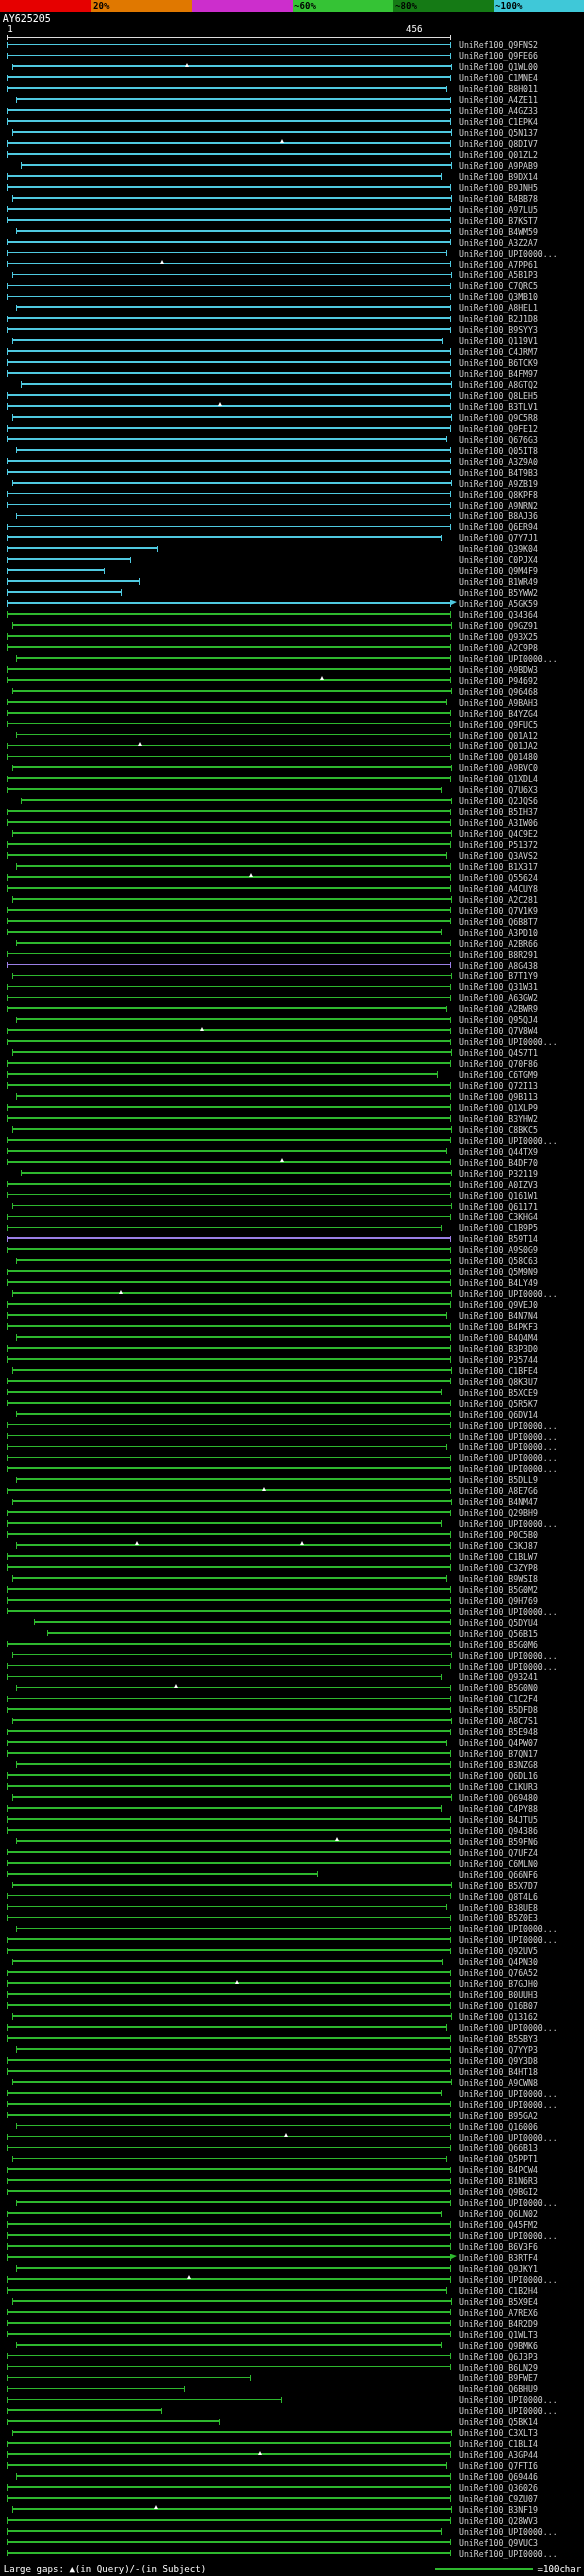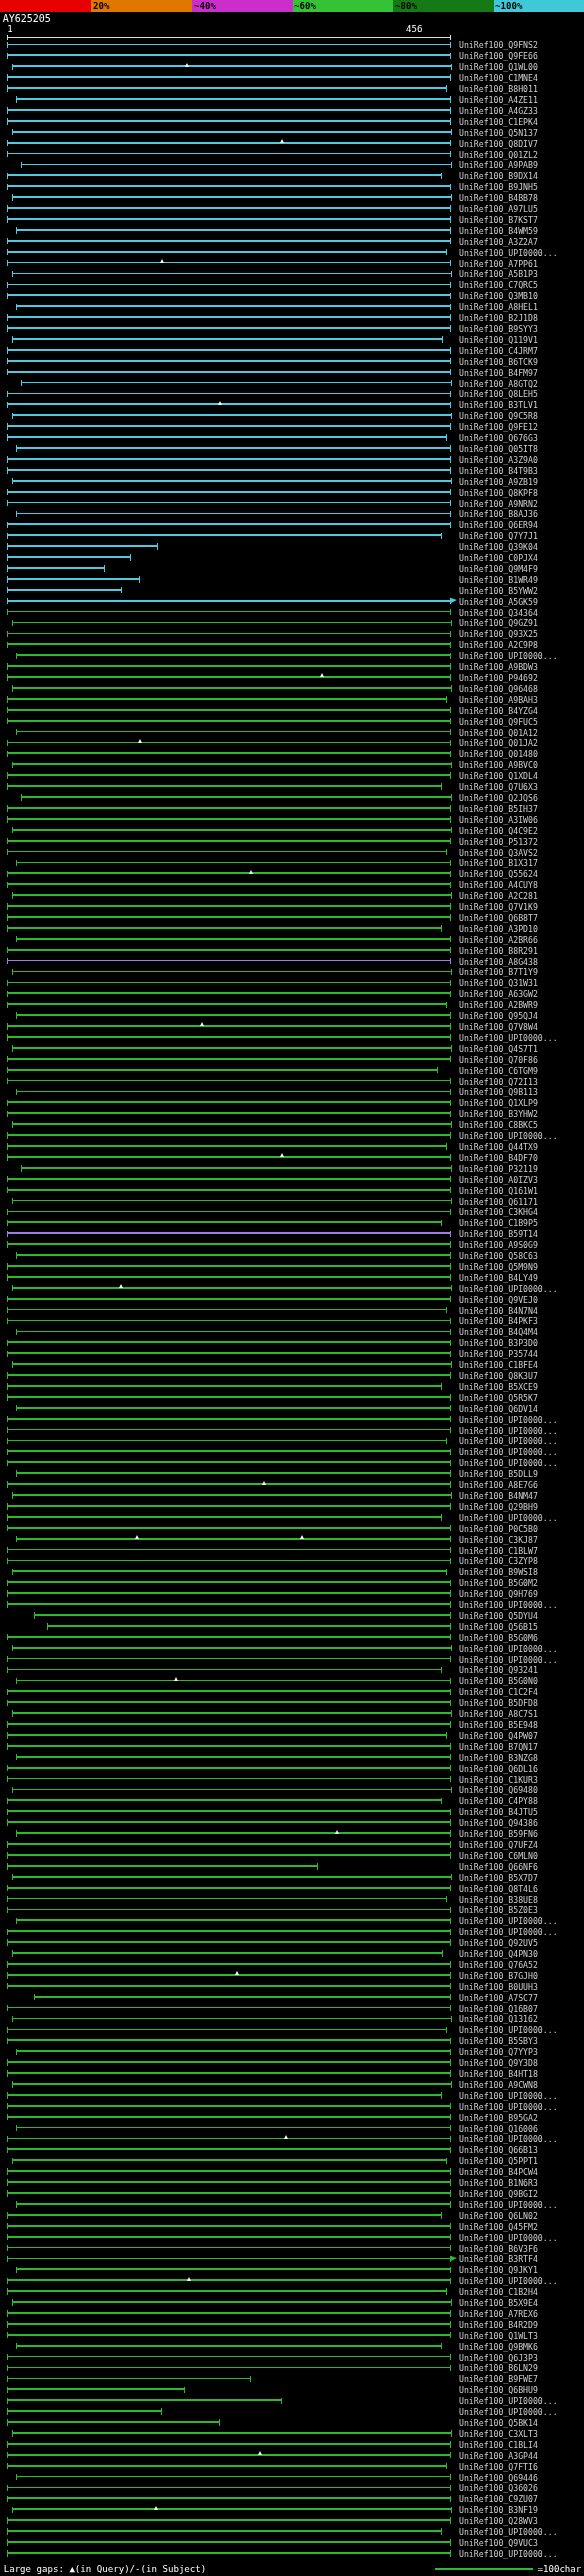--- a/index.html
+++ b/index.html
@@ -42,21 +42,21 @@
 <div class="app">
 
   <div class="scalebar" id="scalebar">
       <div class="seg" style="width: 91px; background: rgb(230, 0, 0);"></div>
       <div class="seg" style="width: 101px; background: rgb(224, 120, 0);"></div>
       <div class="seg" style="width: 101px; background: rgb(204, 46, 204);"></div>
       <div class="seg" style="width: 101px; background: rgb(53, 195, 53);"></div>
       <div class="seg" style="width: 101px; background: rgb(21, 122, 21);"></div>
       <div class="seg" style="width: 91px; background: rgb(63, 200, 216);"></div>
       <span class="slab" style="left: 93px;">20%</span>
-      <span class="slab" style="left: 194px;">~40%</span>
+      <span class="slab" style="left: 206px; margin-top: 32px;">~40%</span>
       <span class="slab" style="left: 294px;">~60%</span>
       <span class="slab" style="left: 395px;">~80%</span>
       <span class="slab" style="left: 495px;">~100%</span>
     </div>
 
   <div class="qhdr">
     <div class="qid">AY625205</div>
     <span class="rstart">1</span>
     <span class="rend">456</span>
     <div class="rline"></div>
@@ -1504,28 +1504,20 @@
         </div>
         <span class="lab">UniRef100_B7GJH0</span>
       </div>
       <div class="row">
         <div class="bar" style="--c: #2eb82e; left: 7.3px; width: 444px;">
           <i class="ln"></i>
           <i class="tk tkl"></i>
           <i class="tk tkr"></i>
         </div>
         <span class="lab">UniRef100_B0UUH3</span>
-      </div>
-      <div class="row">
-        <div class="bar" style="--c: #2eb82e; left: 34px; width: 417px;">
-          <i class="ln"></i>
-          <i class="tk tkl"></i>
-          <i class="tk tkr"></i>
-        </div>
-        <span class="lab">UniRef100_A7SC77</span>
       </div>
       <div class="row">
         <div class="bar" style="--c: #2eb82e; left: 7.3px; width: 444px;">
           <i class="ln"></i>
           <i class="tk tkl"></i>
           <i class="tk tkr"></i>
         </div>
         <span class="lab">UniRef100_Q16B07</span>
       </div>
       <div class="row">

